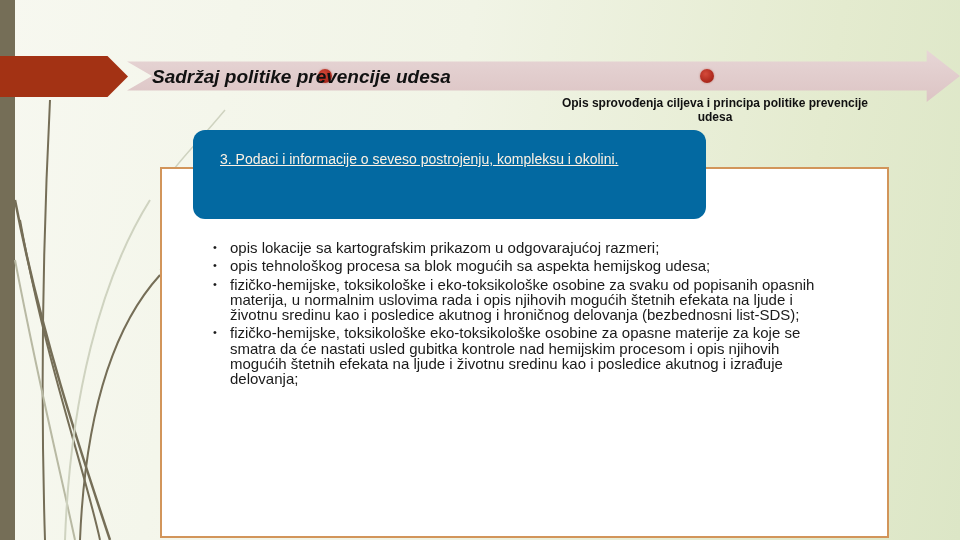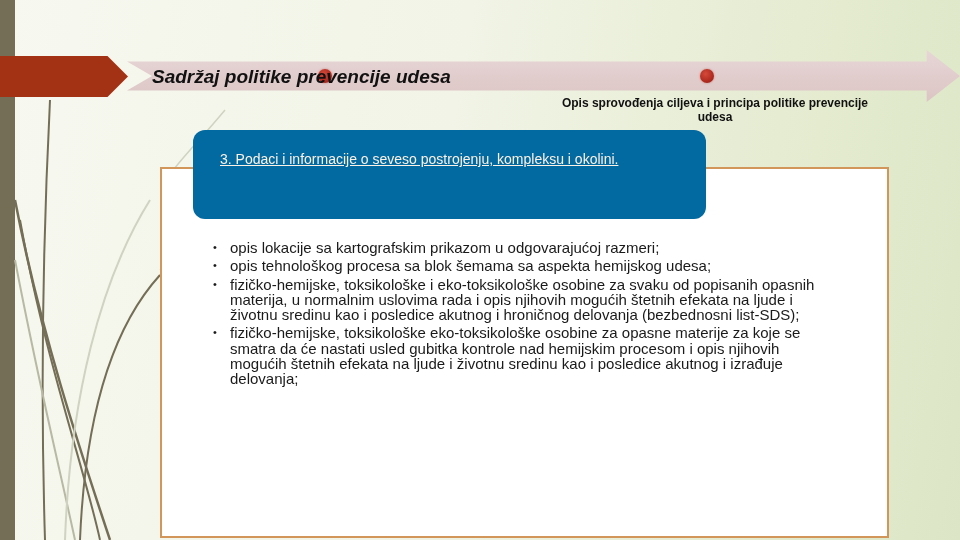--- a/index.html
+++ b/index.html
@@ -91,16 +91,16 @@
 <div class="step-label">Opis sprovođenja ciljeva i principa politike prevencije udesa</div>
 
 <div class="content-box"></div>
 
 <div class="header-box">
   <div class="header-text">3. Podaci i informacije o seveso postrojenju, kompleksu i okolini.</div>
 </div>
 
 <ul class="bullets">
   <li>opis lokacije sa kartografskim prikazom u odgovarajućoj razmeri;</li>
-  <li>opis tehnološkog procesa sa blok šemama sa aspekta hemijskog udesa;</li>
+  <li>opis tehnološkog procesa sa blok mogućih sa aspekta hemijskog udesa;</li>
   <li>fizičko-hemijske, toksikološke i eko-toksikološke osobine za svaku od popisanih opasnih materija, u normalnim uslovima rada i opis njihovih mogućih štetnih efekata na ljude i životnu sredinu kao i posledice akutnog i hroničnog delovanja (bezbednosni list-SDS);</li>
   <li>fizičko-hemijske, toksikološke eko-toksikološke osobine za opasne materije za koje se smatra da će nastati usled gubitka kontrole nad hemijskim procesom i opis njihovih mogućih štetnih efekata na ljude i životnu sredinu kao i posledice akutnog i izrađuje delovanja;</li>
 </ul>
 
 </body></html>

